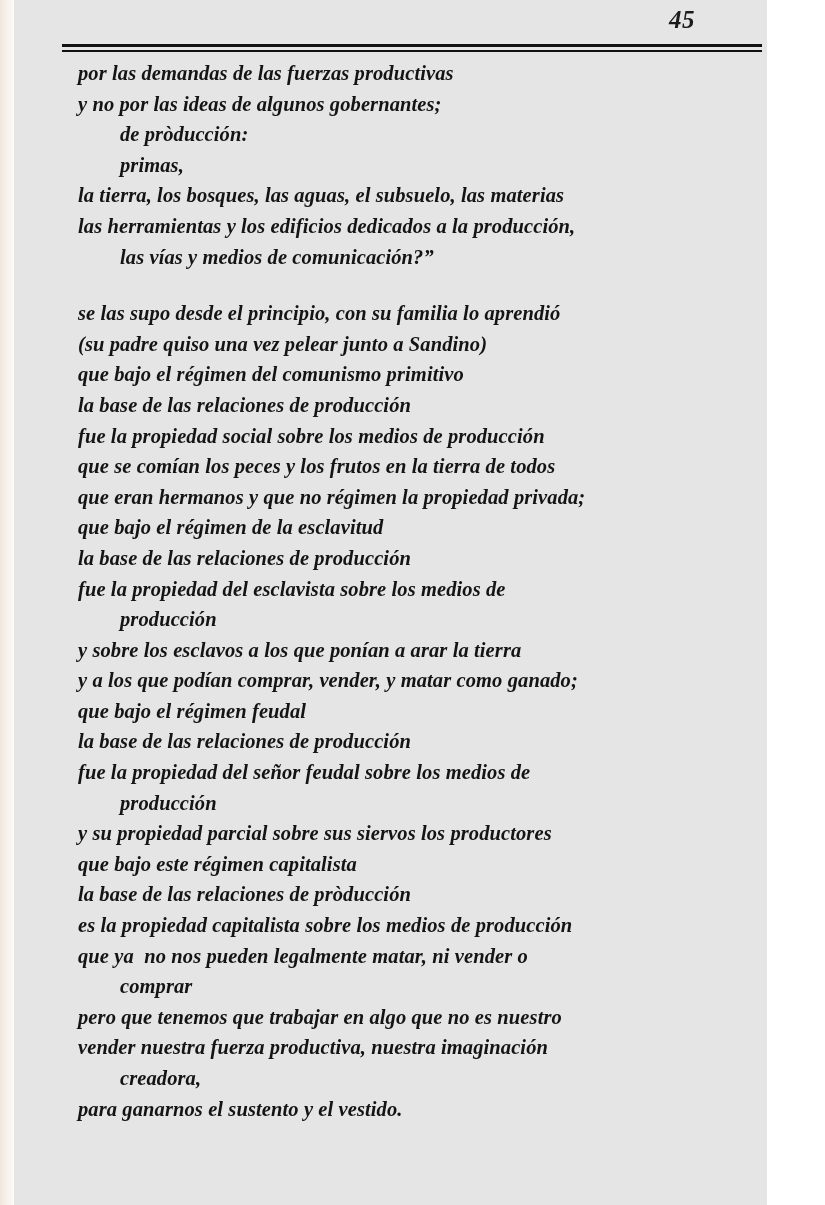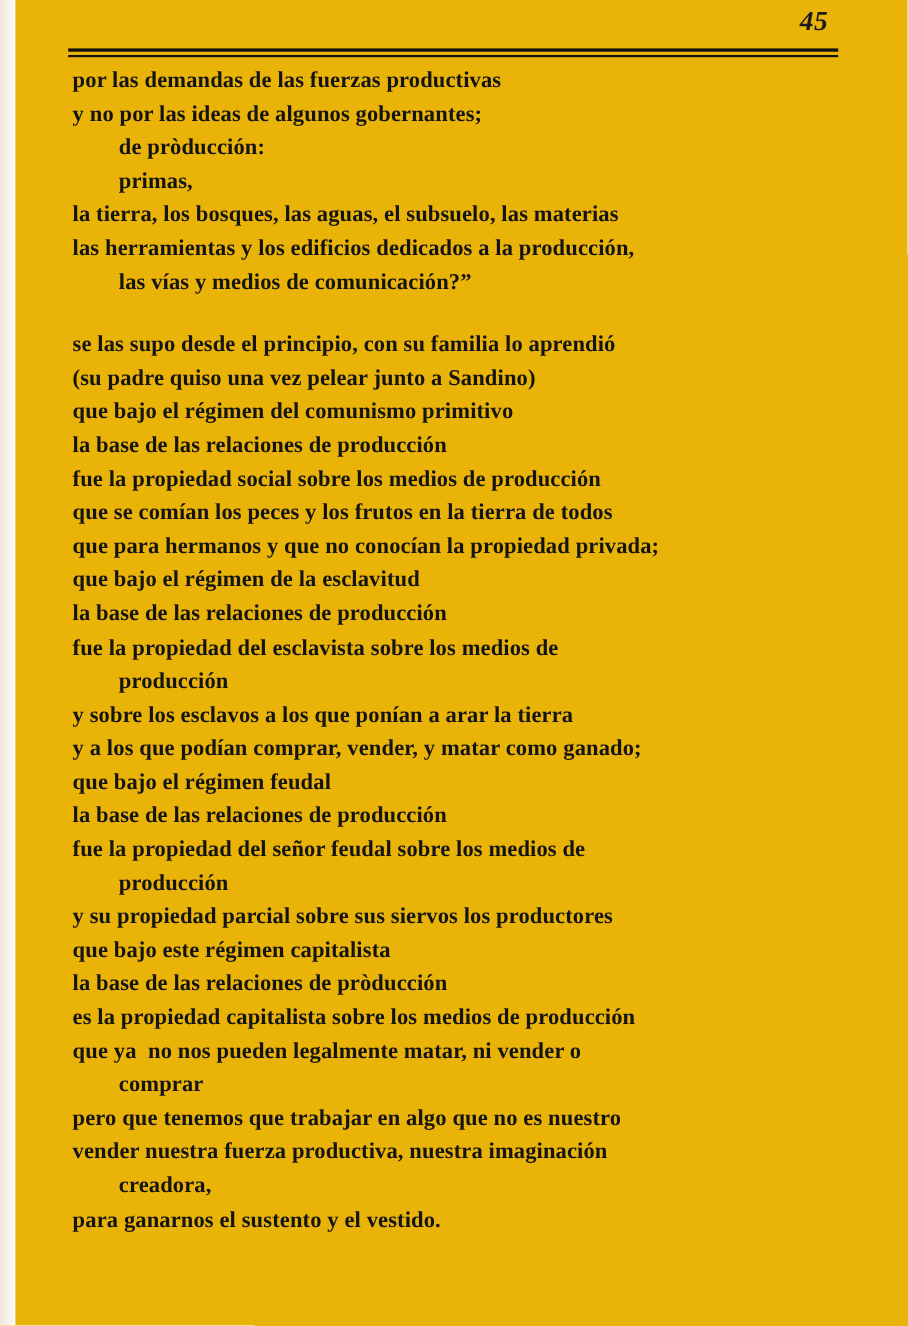--- a/index.html
+++ b/index.html
@@ -2,23 +2,23 @@
 <html><head>
 <meta charset="utf-8">
 <style>
   html, body {
     margin: 0;
     padding: 0;
     background: #ffffff;
   }
   .page {
     position: relative;
-    width: 825px;
+    width: 767px;
     height: 1205px;
-    background: #eab308;
+    background: #e5e5e5;
     overflow: hidden;
     font-family: "Liberation Serif", serif;
   }
   
   .gutter {
     position: absolute;
     left: 0;
     top: 0;
     width: 14px;
     height: 1205px;
@@ -56,22 +56,23 @@
     top: 58px;
     width: 720px;
     font-family: "Liberation Serif", serif;
     font-size: 20.5px;
     font-weight: 700;
     color: #141414;
     line-height: 30.6px;
     letter-spacing: 0.1px;
   }
   .stanza {
-    margin: 0 0 26px 4px;
+    margin: 0 0 26px 16px;
     padding: 0;
+    font-style: italic;
   }
   .stanza:last-child {
     margin-bottom: 0;
   }
   .ln {
     white-space: pre-wrap;
     display: block;
   }
   .ln.indent {
     padding-left: 42px;
@@ -102,21 +103,21 @@
       <span class="ln indent">las vías y medios de comunicación?”</span>
     </div>
 
     <div class="stanza">
       <span class="ln">se las supo desde el principio, con su familia lo aprendió</span>
       <span class="ln">(su padre quiso una vez pelear junto a Sandino)</span>
       <span class="ln">que bajo el régimen del comunismo primitivo</span>
       <span class="ln">la base de las relaciones de producción</span>
       <span class="ln">fue la propiedad social sobre los medios de producción</span>
       <span class="ln">que se comían los peces y los frutos en la tierra de todos</span>
-      <span class="ln">que para hermanos y que no conocían la propiedad privada;</span>
+      <span class="ln">que eran hermanos y que no régimen la propiedad privada;</span>
       <span class="ln">que bajo el régimen de la esclavitud</span>
       <span class="ln">la base de las relaciones de producción</span>
       <span class="ln">fue la propiedad del esclavista sobre los medios de</span>
       <span class="ln indent">producción</span>
       <span class="ln">y sobre los esclavos a los que ponían a arar la tierra</span>
       <span class="ln">y a los que podían comprar, vender, y matar como ganado;</span>
       <span class="ln">que bajo el régimen feudal</span>
       <span class="ln">la base de las relaciones de producción</span>
       <span class="ln">fue la propiedad del señor feudal sobre los medios de</span>
       <span class="ln indent">producción</span>

